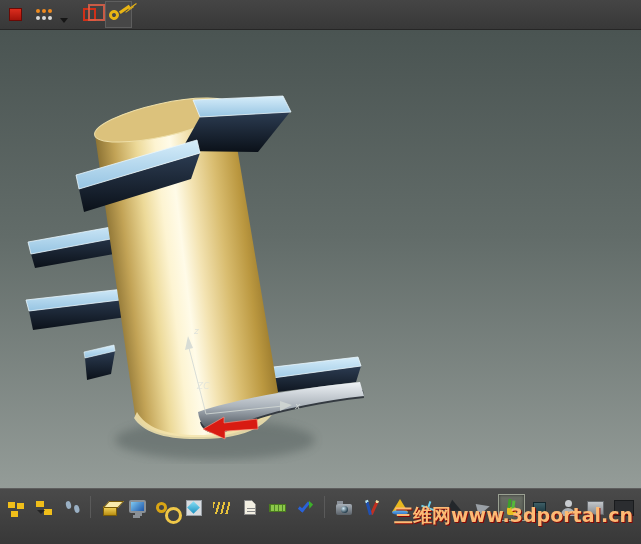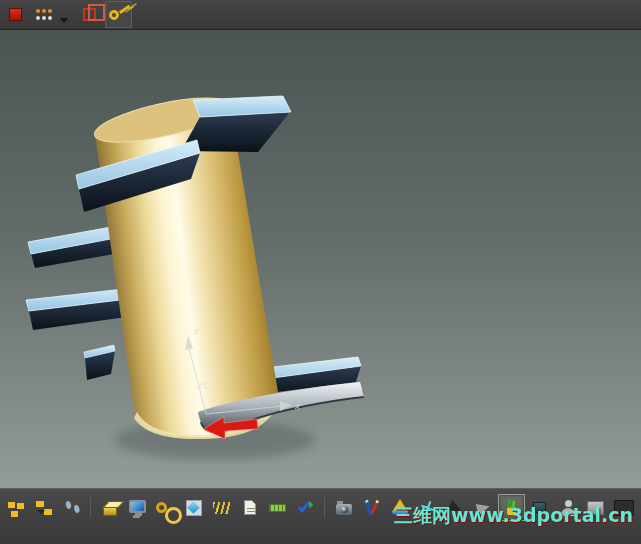--- a/index.html
+++ b/index.html
@@ -35,21 +35,21 @@
     position:relative; width:641px; height:458px;
     background:linear-gradient(180deg,#4a5452 0%, #626c69 45%, #949c98 100%);
     overflow:hidden;
   }
   .viewport svg { position:absolute; left:0; top:0; }
   .gizmo-label { font:italic 9px "DejaVu Sans",sans-serif; fill:#dadfdb; }
 
   
   .watermark {
     position:absolute; right:8px; bottom:15px; z-index:6;
-    font-size:19px; font-weight:bold; color:#5eead4;
+    font-size:19px; font-weight:bold; color:#fdba74;
     text-shadow:1px 1px 0 #8a0502; white-space:nowrap; letter-spacing:0;
   }
 
   
   .bottom-toolbar {
     position:absolute; left:0; bottom:0; width:641px; height:56px;
     background:linear-gradient(#4a4a4a,#383838);
     border-top:1px solid #5e5e5e;
     display:flex; align-items:flex-start; padding:5px 2px 0; gap:1px; overflow:hidden;
   }

